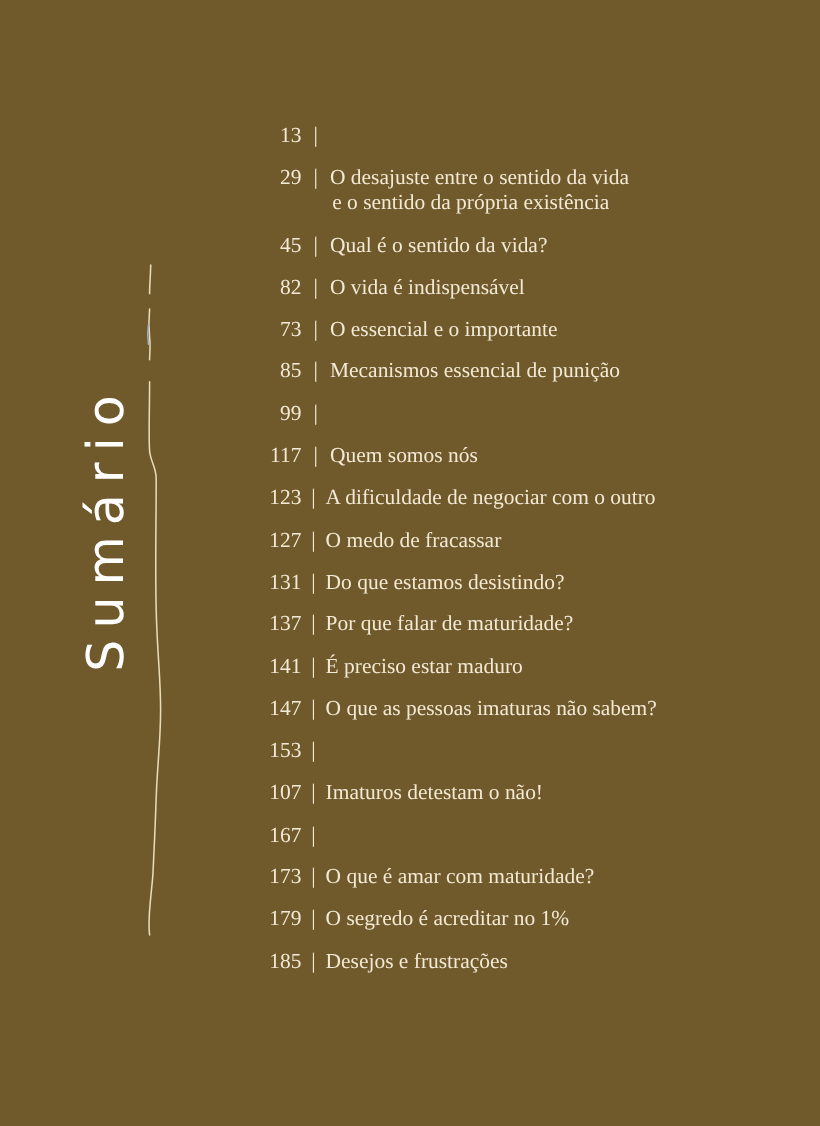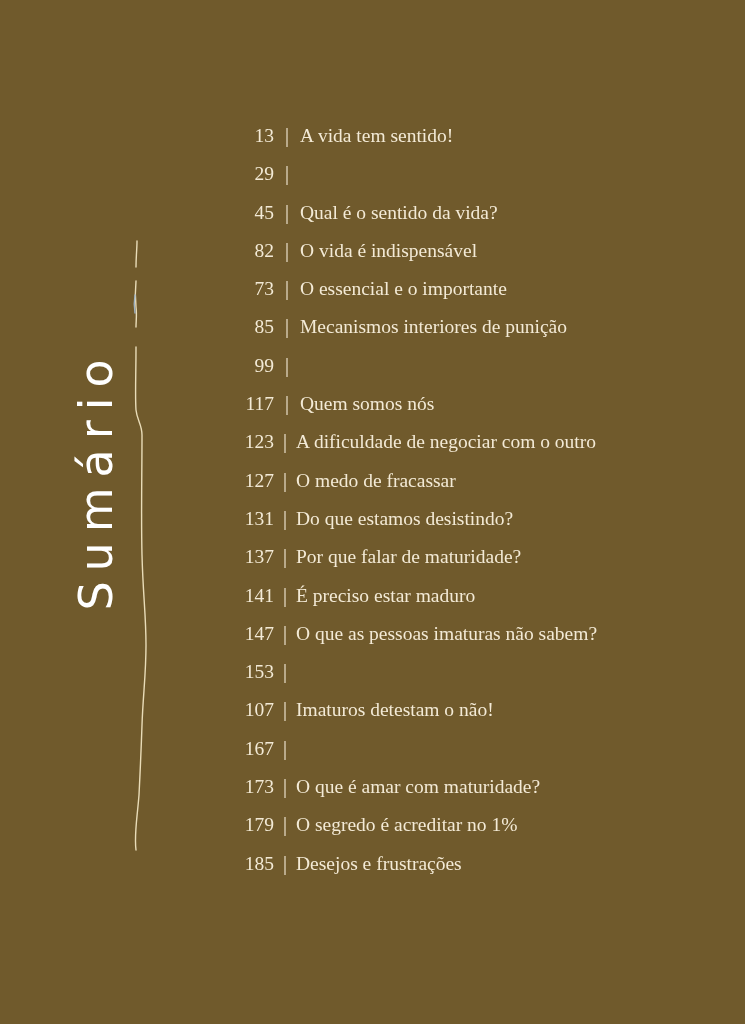--- a/index.html
+++ b/index.html
@@ -42,21 +42,21 @@
     .line-art {
       position: absolute;
       left: 110px;
       top: 235px;
       width: 60px;
       height: 620px;
     }
     .toc {
       position: absolute;
       left: 230px;
-      top: 124px;
+      top: 112px;
       width: 480px;
       margin: 0;
       padding: 0;
       list-style: none;
     }
     .toc-item {
       display: flex;
       align-items: flex-start;
       font-size: 19.5px;
       line-height: 23px;
@@ -97,45 +97,48 @@
     <path d="M27 6 C27 14, 26 22, 26 32" stroke="#e9dcb8" stroke-width="1.4" fill="none" stroke-linecap="round"></path>
     <path d="M26 46 C25 56, 25 62, 26 72 C27 80, 26 86, 26 92" stroke="#e9dcb8" stroke-width="1.4" fill="none" stroke-linecap="round"></path>
     <path d="M25 60 C24 66, 24 72, 25 78" stroke="#9fb3c4" stroke-width="1.4" fill="none" stroke-linecap="round"></path>
     <path d="M26 112 C26 140, 25 160, 26 175 C27 185, 32 190, 32 200 C32 240, 31 280, 32 320 C33 360, 36 380, 36 410 C36 440, 33 460, 32 490 C31 520, 30 540, 29 560 C27 585, 24 600, 26 615" stroke="#e9dcb8" stroke-width="1.4" fill="none" stroke-linecap="round"></path>
   </svg>
 
   <ul class="toc">
     <li class="toc-item">
       <span class="toc-page">13</span>
       <span class="toc-sep">|</span>
-      <span class="toc-label">A vida tem sentido!</span>
     </li>
     <li class="toc-item">
       <span class="toc-page">29</span>
       <span class="toc-sep">|</span>
+      <span class="toc-label">
+        <span>O desajuste entre o sentido da vida</span>
+        <span class="line2">e o sentido da própria existência</span>
+      </span>
     </li>
     <li class="toc-item">
       <span class="toc-page">45</span>
       <span class="toc-sep">|</span>
       <span class="toc-label">Qual é o sentido da vida?</span>
     </li>
     <li class="toc-item">
       <span class="toc-page">82</span>
       <span class="toc-sep">|</span>
       <span class="toc-label">O vida é indispensável</span>
     </li>
     <li class="toc-item">
       <span class="toc-page">73</span>
       <span class="toc-sep">|</span>
       <span class="toc-label">O essencial e o importante</span>
     </li>
     <li class="toc-item">
       <span class="toc-page">85</span>
       <span class="toc-sep">|</span>
-      <span class="toc-label">Mecanismos interiores de punição</span>
+      <span class="toc-label">Mecanismos essencial de punição</span>
     </li>
     <li class="toc-item">
       <span class="toc-page">99</span>
       <span class="toc-sep">|</span>
     </li>
     <li class="toc-item">
       <span class="toc-page">117</span>
       <span class="toc-sep">|</span>
       <span class="toc-label">Quem somos nós</span>
     </li>

